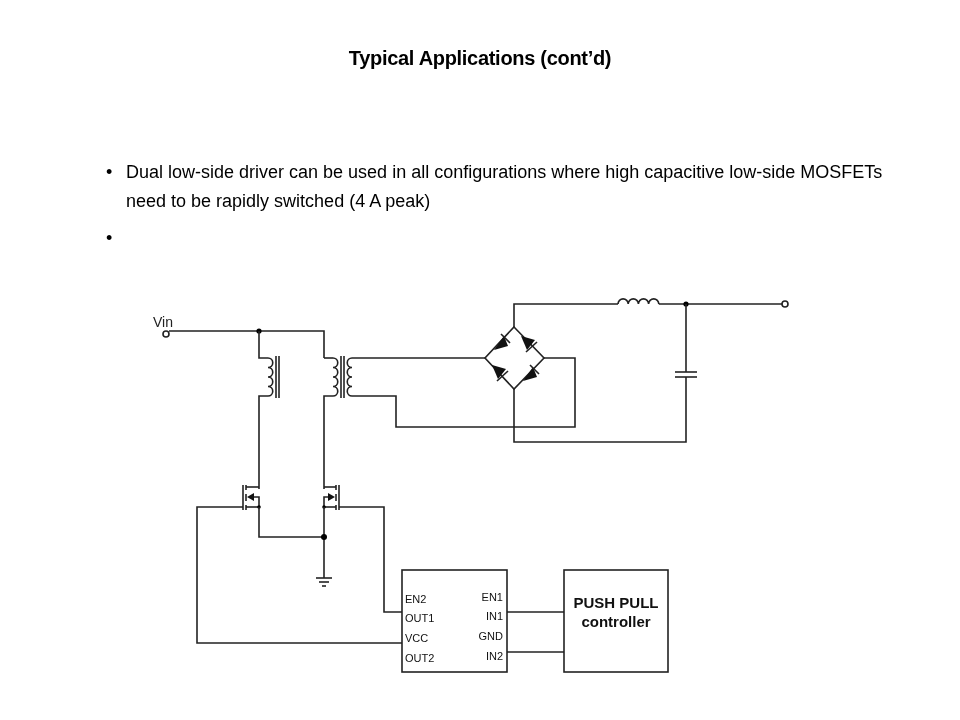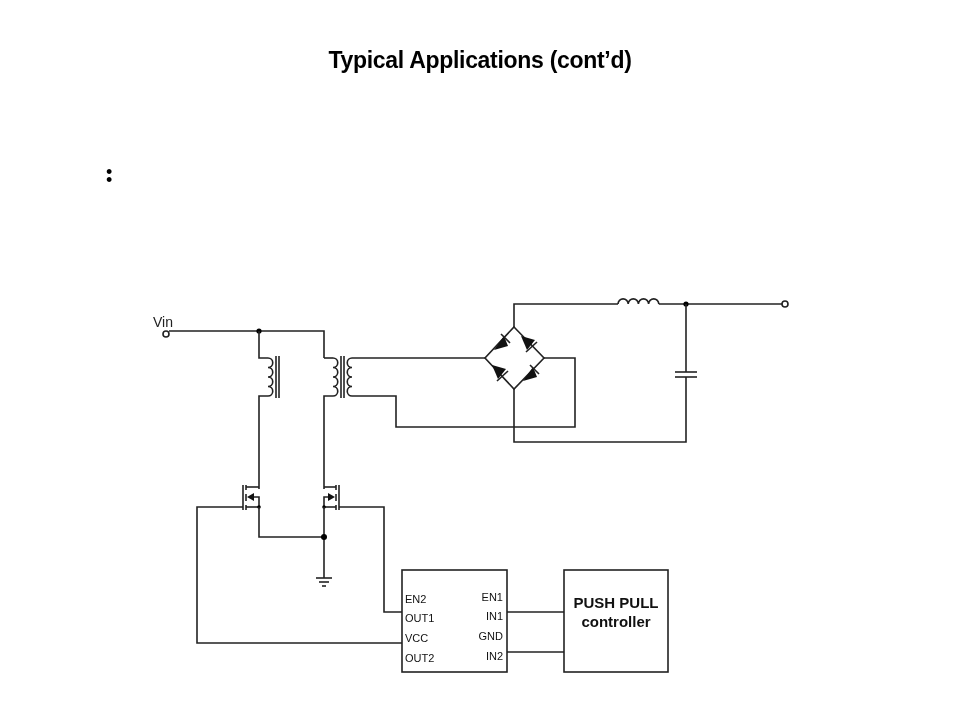--- a/index.html
+++ b/index.html
@@ -1,31 +1,32 @@
 <!DOCTYPE html>
 <html><head>
 <meta charset="utf-8">
 <style>
   html, body { margin: 0; padding: 0; background: #ffffff; }
   body { width: 960px; height: 720px; position: relative; overflow: hidden; font-family: "Liberation Sans", sans-serif; color: #000; }
-  .title { position: absolute; left: 0; width: 960px; top: 47px; text-align: center; font-weight: bold; font-size: 23px; letter-spacing: -0.3px; }
+  .title { position: absolute; left: 0; width: 960px; top: 47px; text-align: center; font-weight: bold; font-size: 20px; letter-spacing: -0.3px; }
   .bullets { position: absolute; left: 106px; top: 158px; width: 800px; margin: 0; padding: 0; list-style: none; font-size: 18px; line-height: 29px; }
   .bullets li { position: relative; padding-left: 20px; margin-bottom: 8px; }
   .bullets li .dot { position: absolute; left: 0; top: 0; }
   svg.schematic { position: absolute; left: 0; top: 0; }
   svg text { font-family: "Liberation Sans", sans-serif; }
 </style>
 </head>
 <body>
 
 <div class="title">Typical Applications (cont’d)</div>
 
 <ul class="bullets">
   <li>
     <span class="dot">•</span>
+    <span>Dual low-side driver can be used in all configurations where high capacitive low-side MOSFETs need to be rapidly switched (4 A peak)</span>
   </li>
   <li>
     <span class="dot">•</span>
   </li>
 </ul>
 
 <svg class="schematic" width="960" height="720" viewBox="0 0 960 720" fill="none" stroke="#222" stroke-width="1.6">
 
   <text x="153" y="327" font-size="14" fill="#222" stroke="none">Vin</text>
   <circle cx="166" cy="334" r="3" fill="#fff"></circle>

